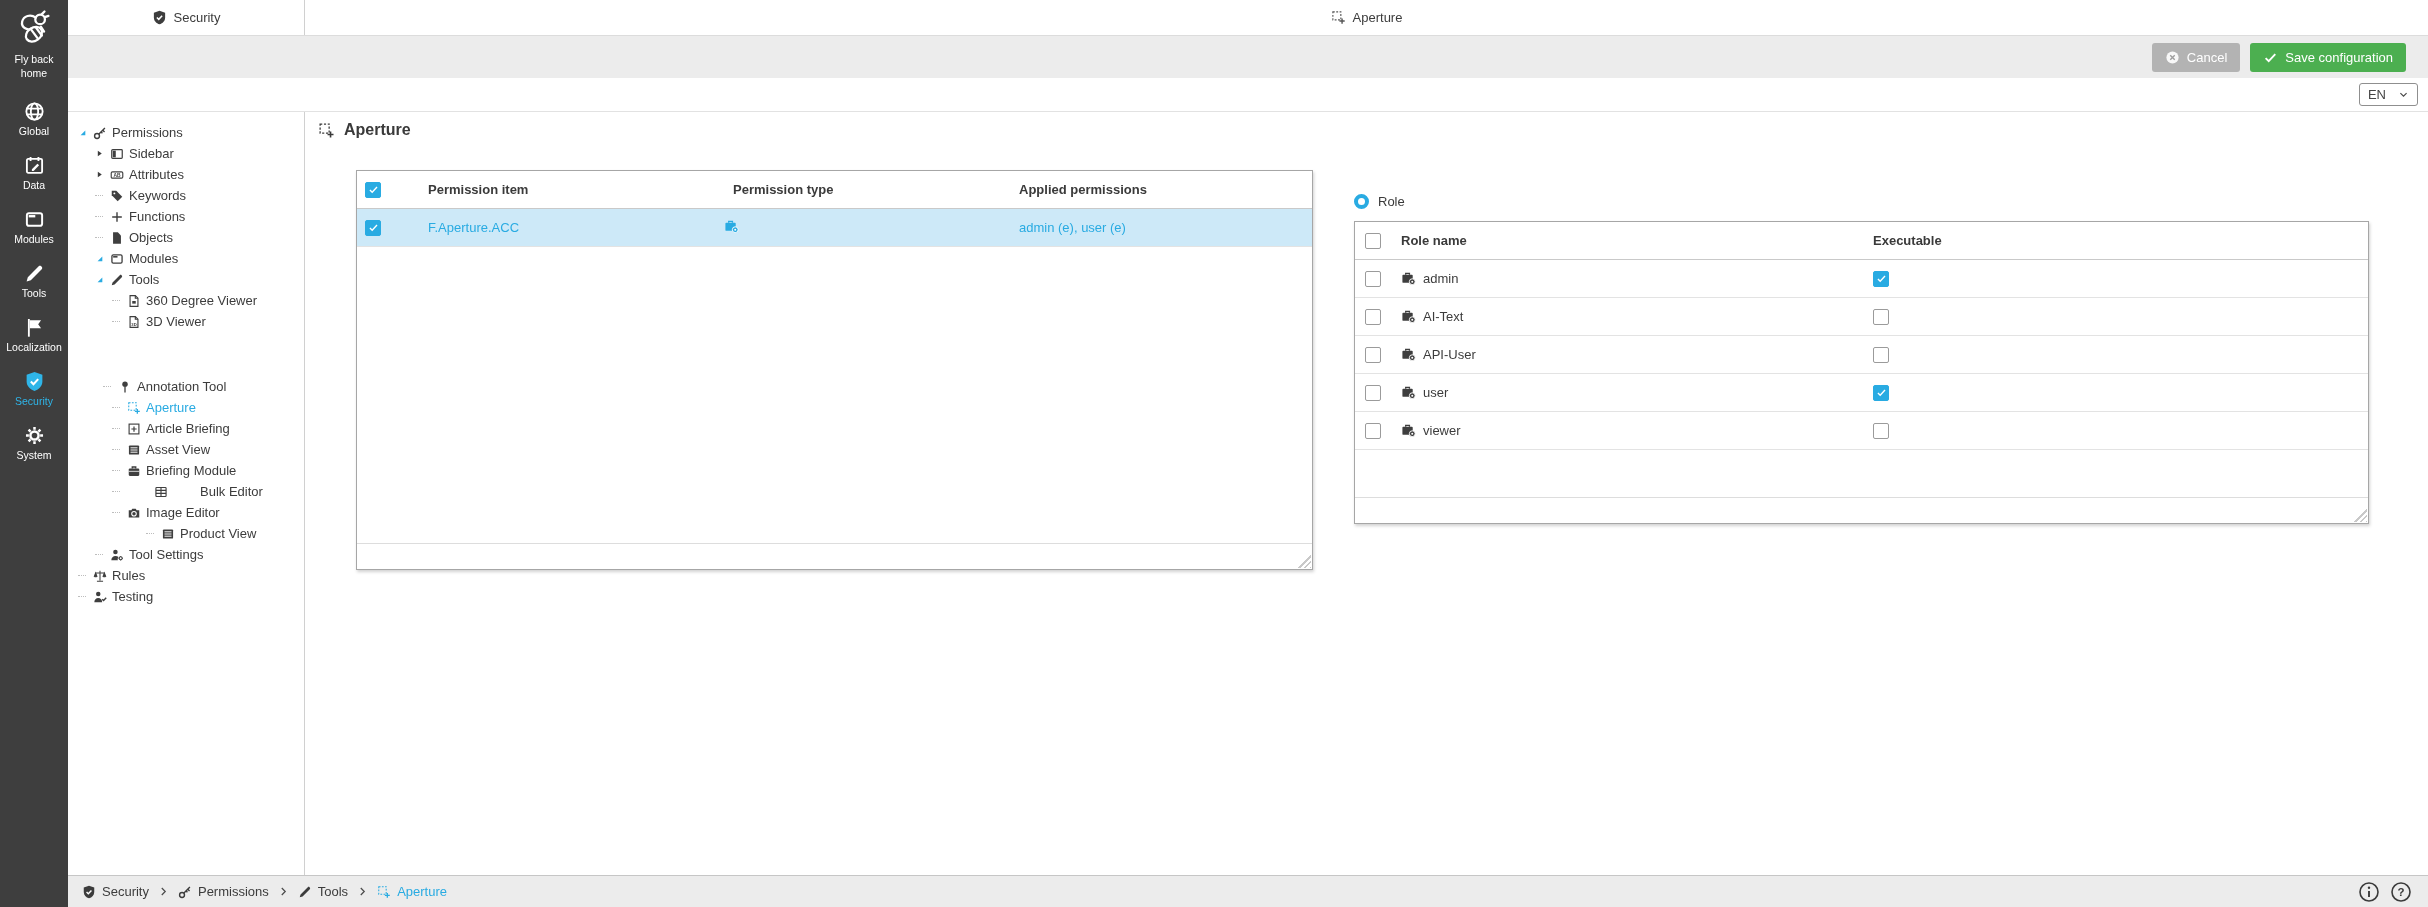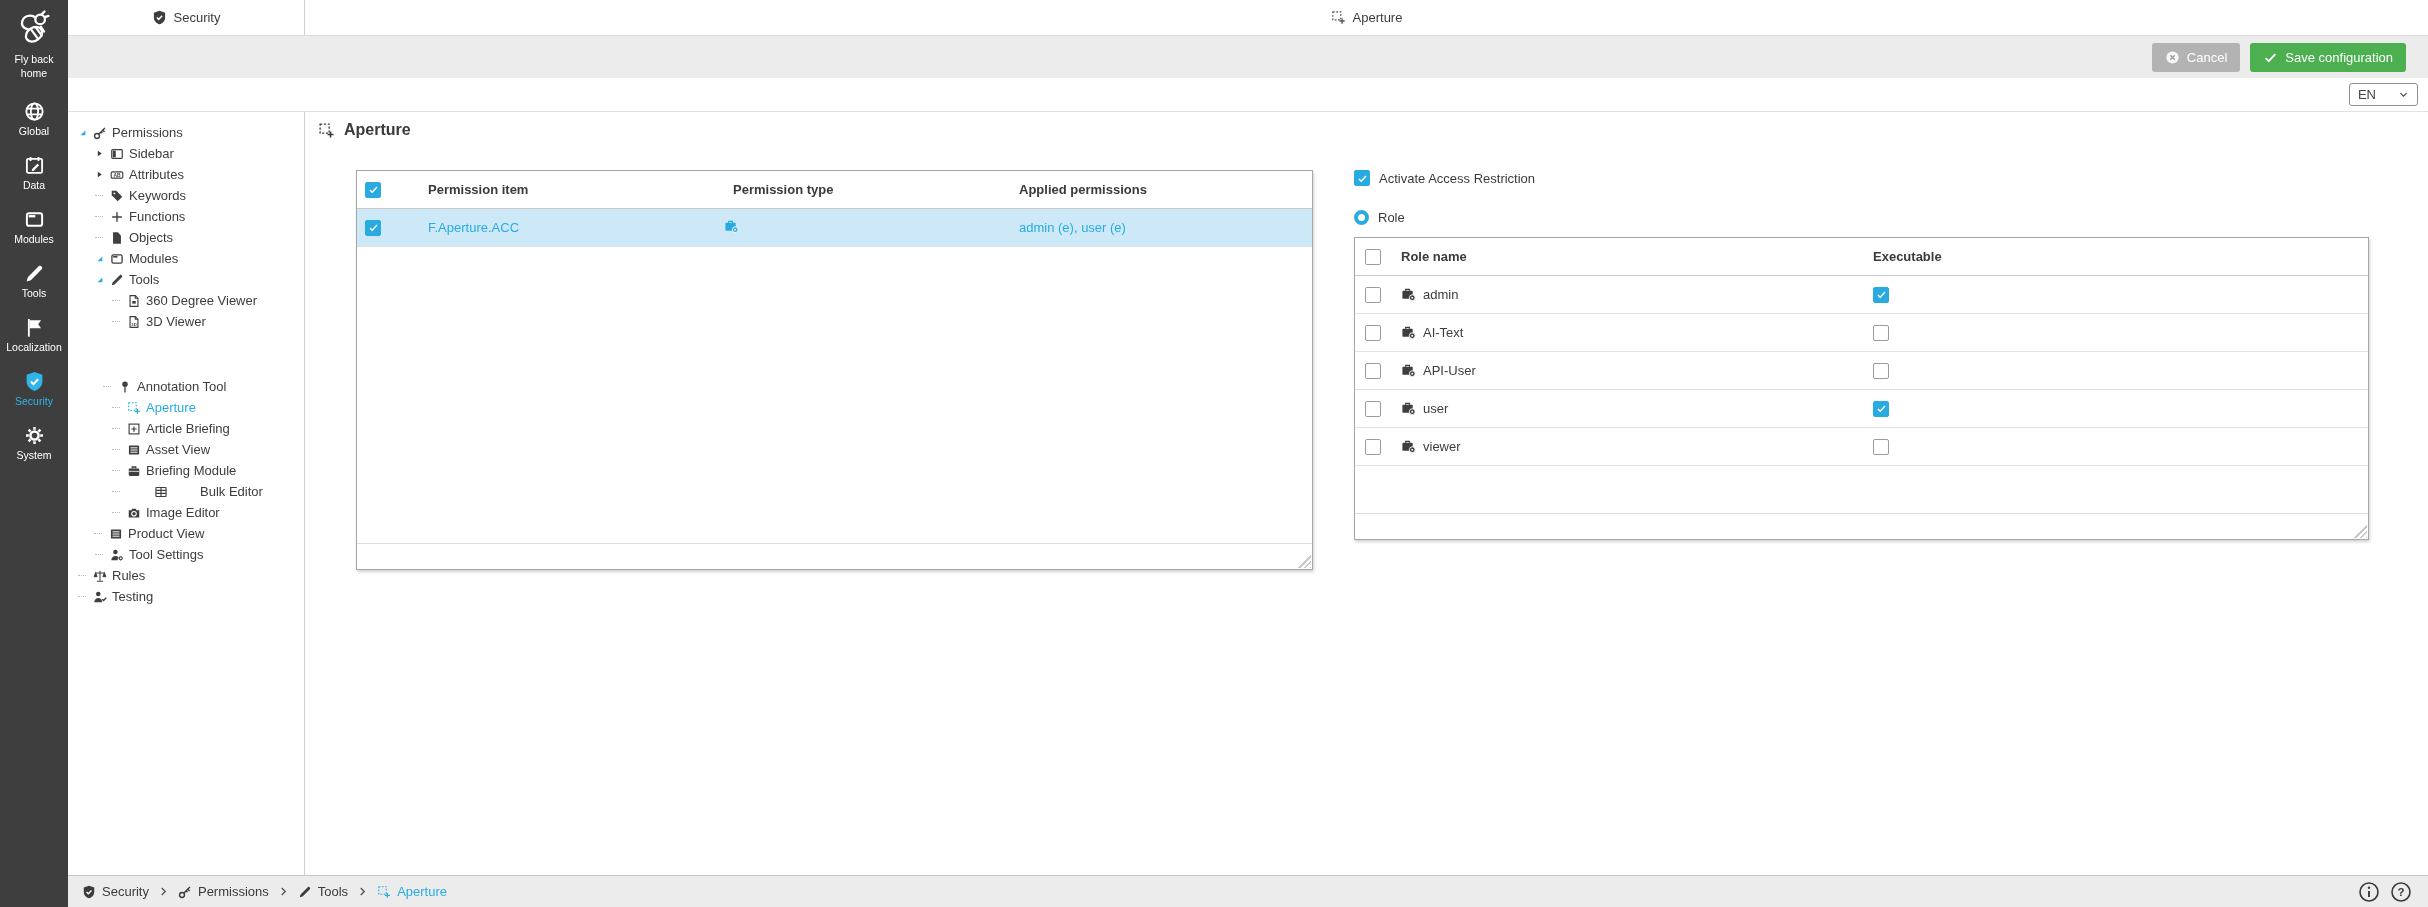--- a/index.html
+++ b/index.html
@@ -27,21 +27,21 @@
 .tab{display:flex;align-items:center;gap:7px;font-size:13px;cursor:pointer}
 .tab .icn{color:#555}
 
 .toolbar{height:42px;background:#ececec;display:flex;align-items:center;justify-content:flex-end;gap:10px;padding-right:22px;flex:none}
 .btn{display:inline-flex;align-items:center;gap:7px;height:29px;padding:0 13px;border:none;border-radius:3px;color:#fff;font-size:13px;font-family:inherit;cursor:pointer}
 .btn .icn svg{width:15px;height:15px}
 .btn-cancel{background:#b3b3b3}
 .btn-save{background:#4caf50}
 
 .lang-row{height:34px;display:flex;align-items:center;justify-content:flex-end;padding-right:10px;border-bottom:1px solid #e2e2e2;flex:none;background:#fff}
-.lang-select{display:inline-flex;align-items:center;gap:22px;border:1px solid #8f8f8f;border-radius:3px;padding:3px 8px;font-size:13px;color:#444;cursor:pointer;background:#fff}
+.lang-select{display:inline-flex;align-items:center;gap:12px;border:1px solid #8f8f8f;border-radius:3px;padding:3px 8px;font-size:13px;color:#444;cursor:pointer;background:#fff}
 .lang-select .icn svg{width:11px;height:11px}
 
 .body-row{flex:1;display:flex;min-height:0;background:#fff}
 .tree-panel{width:237px;flex:none;border-right:1px solid #d0d0d0;padding-top:10px;overflow:hidden}
 .trow{display:flex;align-items:center;gap:5px;height:21px;font-size:13px;cursor:pointer;color:#3c3c3c}
 .trow .icn{color:#3f3f3f}
 .trow .icn svg{width:14px;height:14px}
 .trow.sel{color:#29abe2}
 .trow.sel .icn{color:#29abe2}
 .expander{width:12px;display:inline-flex;justify-content:center;flex:none}
@@ -460,21 +460,21 @@
               <span class="stub"></span>
             </span>
             <span class="icn">
               <svg viewBox="0 0 16 16">
                 <path fill="currentColor" d="M2 4.8h3l1-1.6h4l1 1.6h3v8.4H2z"></path>
                 <circle cx="8" cy="8.8" r="2.6" fill="none" stroke="#fff" stroke-width="1.2"></circle>
               </svg>
             </span>
             <span class="tlbl">Image Editor</span>
           </div>
-          <div class="trow" style="padding-left: 24px;">
+          <div class="trow" style="padding-left: 50px; margin-left: 26px;">
             <span class="expander">
               <span class="stub"></span>
             </span>
             <span class="icn">
               <svg viewBox="0 0 16 16">
                 <rect x="2.2" y="2.8" width="11.6" height="10.4" rx="1" fill="currentColor"></rect>
                 <path stroke="#fff" stroke-width="1.1" d="M4 5.5h8M4 8h8M4 10.5h8" fill="none"></path>
               </svg>
             </span>
             <span class="tlbl">Product View</span>
@@ -571,28 +571,20 @@
                   <div class="pt-c c3"><span>admin (e), user (e)</span></div>
                 </div>
               </div>
             <div class="pt-fill"></div>
             <div class="pt-foot">
               <span class="grip"></span>
             </div>
           </div>
 
           <div class="right-col">
-            <label class="chk-row">
-              <span class="cb on">
-                  <svg viewBox="0 0 16 16">
-                    <path fill="none" stroke="#fff" stroke-width="2" d="M2.8 8.6l3.3 3.3 7-7.4"></path>
-                  </svg>
-                </span>
-              <span>Activate Access Restriction</span>
-            </label>
             <label class="radio-row">
               <span class="radio"></span>
               <span>Role</span>
             </label>
 
             <div class="rtable">
               <div class="rt-head">
                 <div class="rt-c c0">
                     <span class="cb"></span>
                   </div>

